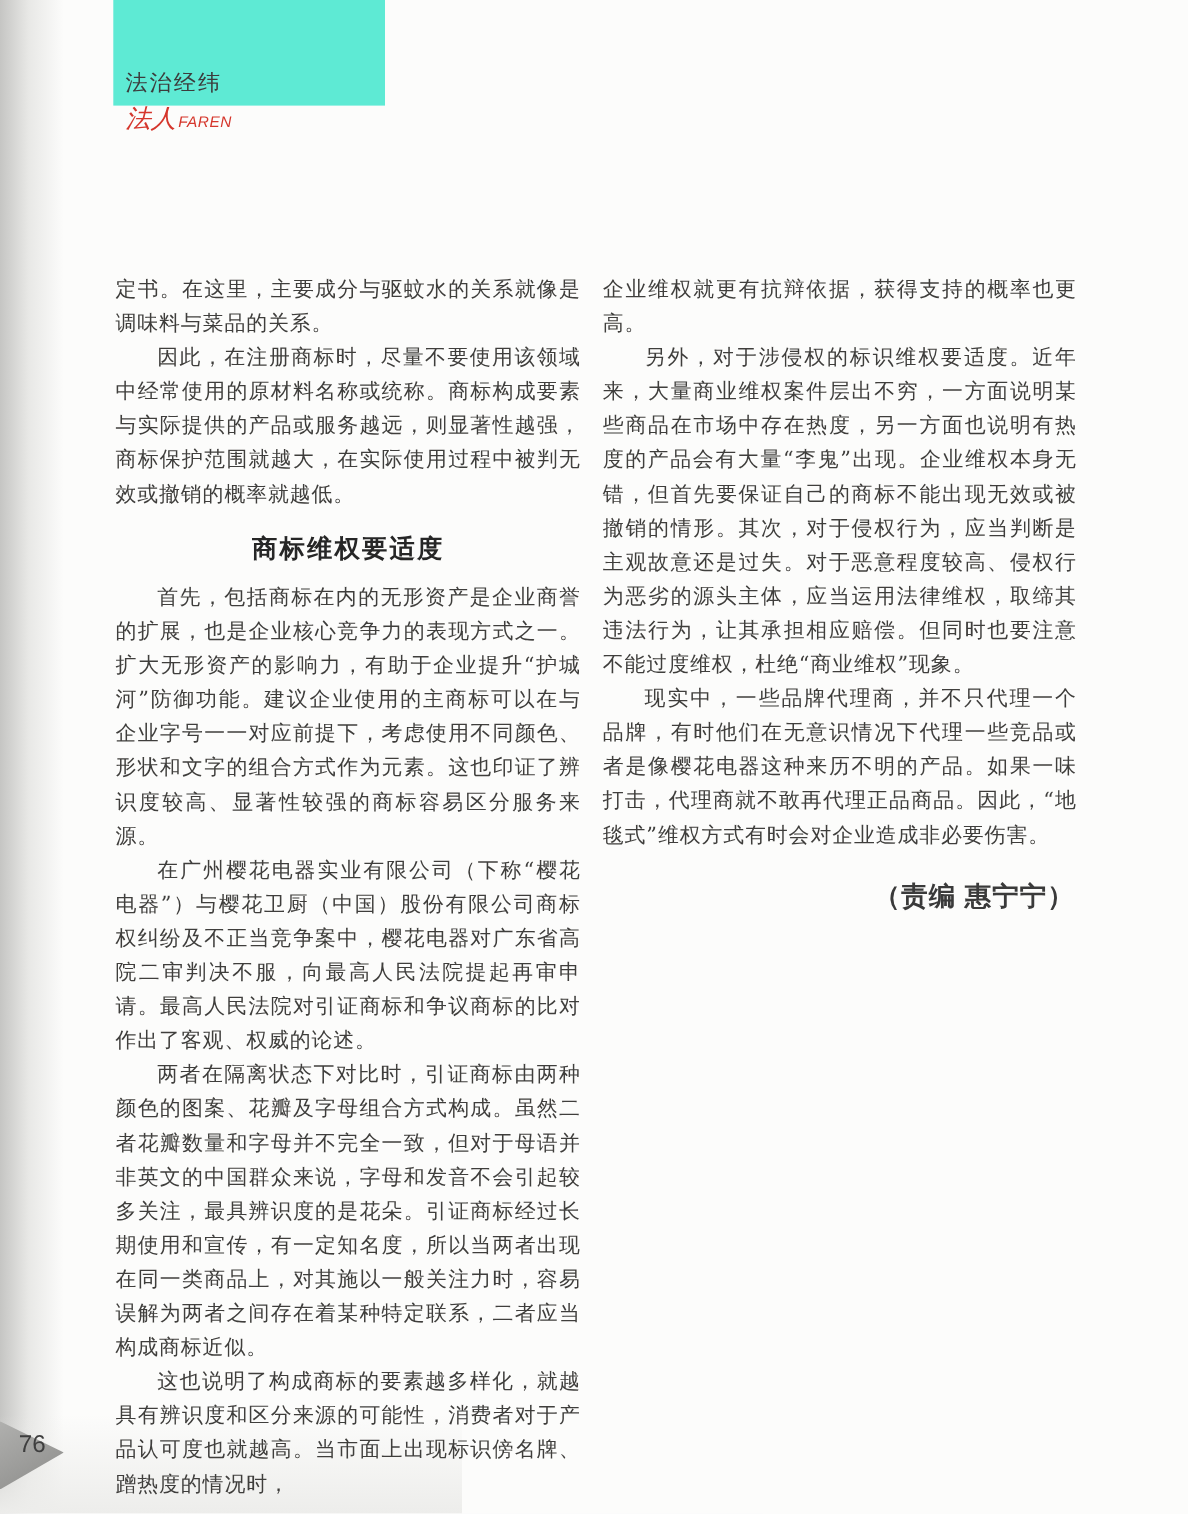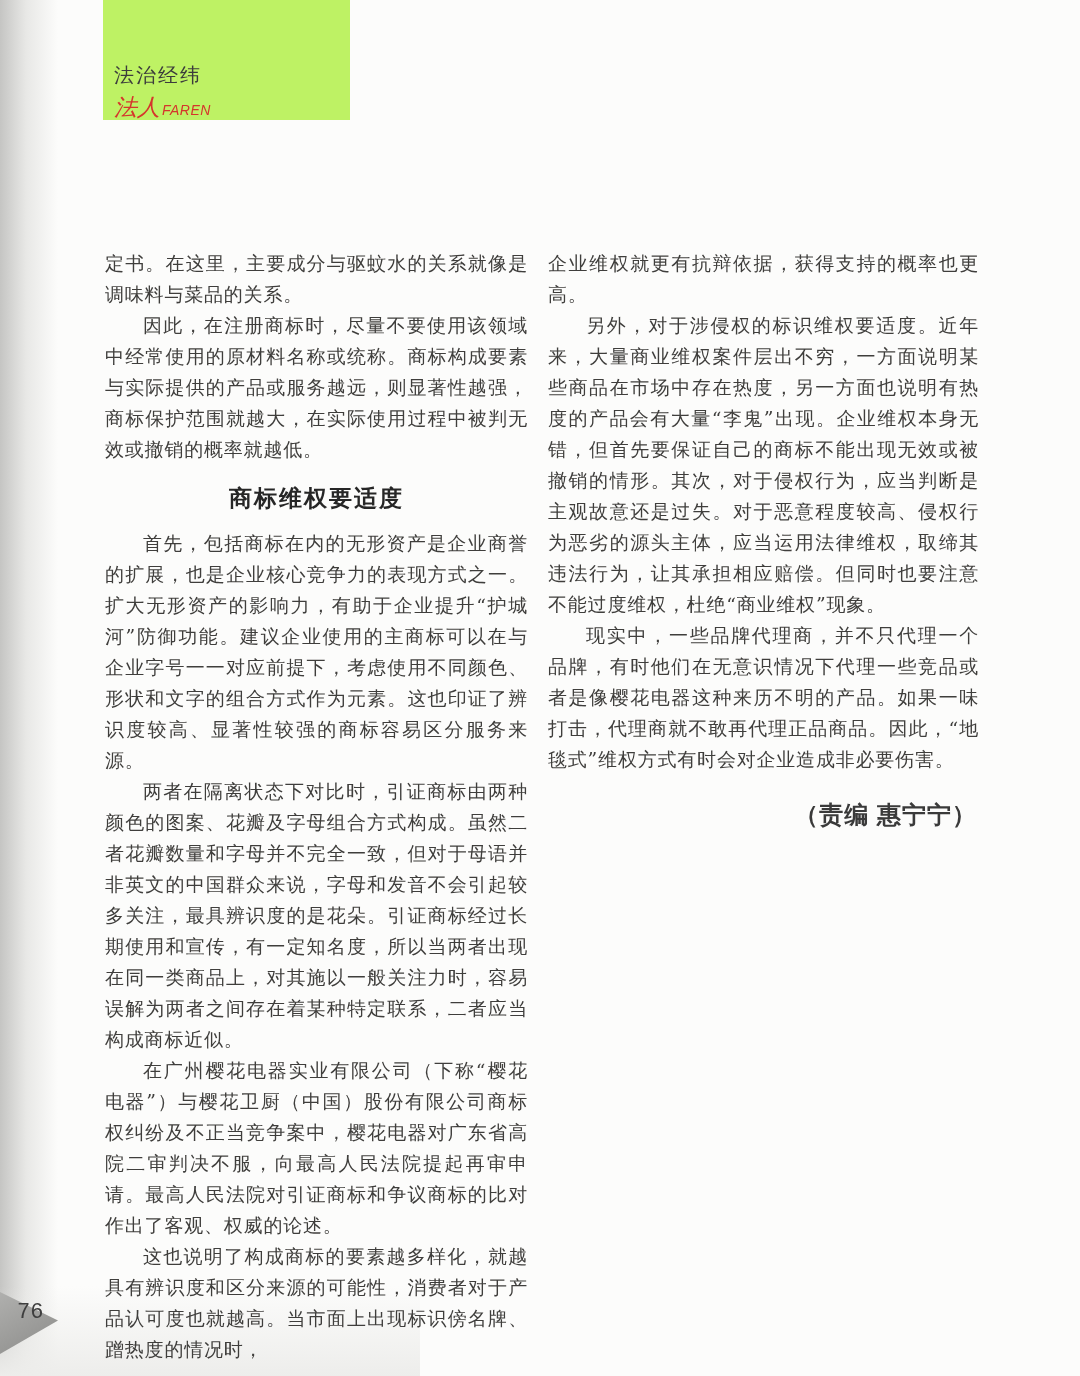--- a/index.html
+++ b/index.html
@@ -15,22 +15,22 @@
     position:absolute;left:0;top:0;width:58px;height:1376px;
     background:linear-gradient(to right,#c5c5c3 0%, #e8e8e6 45%, rgba(252,252,251,0) 100%);
     pointer-events:none;
   }
   .bottom-shade{
     position:absolute;left:0;bottom:0;width:420px;height:90px;
     background:linear-gradient(to top,#ededeb, rgba(252,252,251,0));
     pointer-events:none;
   }
   .header-box{
-    position:absolute;left:103px;top:0;width:247px;height:120px;
-    background:#bef264;
+    position:absolute;left:103px;top:0;width:247px;height:96px;
+    background:#5eead4;
   }
   .section-label{
     position:absolute;left:11px;top:62px;
     font-family:"Liberation Sans", sans-serif;
     font-size:20px;color:#3c3c3c;letter-spacing:2px;
   }
   .logo{
     position:absolute;left:11px;top:92px;
     color:#d5362c;font-style:italic;font-weight:normal;
     font-family:"Liberation Sans", sans-serif;
@@ -77,21 +77,21 @@
     border:1px solid rgba(255,255,255,.55);
   }
   .page-arrow{
     position:absolute;left:0;top:1292px;width:58px;height:62px;
     background:linear-gradient(150deg,#b0b0ae,#8b8b89);
     clip-path:polygon(0 0, 100% 46%, 0 100%);
   }
   .page-num{
     position:absolute;left:17px;top:1300px;
     font-size:22px;color:#3e3e3e;
-    font-family:Liberation Mono, monospace;
+    font-family:Liberation Sans, sans-serif;
   }
 </style>
 </head>
 <body>
 
 <div class="page">
 
   <div class="left-shade"></div>
   <div class="bottom-shade"></div>
 
@@ -102,22 +102,22 @@
     </div>
   </div>
 
   <div class="columns">
 
     <div class="col col-left">
       <p class="para">定书。在这里，主要成分与驱蚊水的关系就像是调味料与菜品的关系。</p>
       <p class="para indent">因此，在注册商标时，尽量不要使用该领域中经常使用的原材料名称或统称。商标构成要素与实际提供的产品或服务越远，则显著性越强，商标保护范围就越大，在实际使用过程中被判无效或撤销的概率就越低。</p>
       <h2 class="heading">商标维权要适度</h2>
       <p class="para indent">首先，包括商标在内的无形资产是企业商誉的扩展，也是企业核心竞争力的表现方式之一。扩大无形资产的影响力，有助于企业提升“护城河”防御功能。建议企业使用的主商标可以在与企业字号一一对应前提下，考虑使用不同颜色、形状和文字的组合方式作为元素。这也印证了辨识度较高、显著性较强的商标容易区分服务来源。</p>
+      <p class="para indent">在广州樱花电器实业有限公司（下称“樱花电器”）与樱花卫厨（中国）股份有限公司商标权纠纷及不正当竞争案中，樱花电器对广东省高院二审判决不服，向最高人民法院提起再审申请。最高人民法院对引证商标和争议商标的比对作出了客观、权威的论述。</p>
       <p class="para indent">两者在隔离状态下对比时，引证商标由两种颜色的图案、花瓣及字母组合方式构成。虽然二者花瓣数量和字母并不完全一致，但对于母语并非英文的中国群众来说，字母和发音不会引起较多关注，最具辨识度的是花朵。引证商标经过长期使用和宣传，有一定知名度，所以当两者出现在同一类商品上，对其施以一般关注力时，容易误解为两者之间存在着某种特定联系，二者应当构成商标近似。</p>
-      <p class="para indent">在广州樱花电器实业有限公司（下称“樱花电器”）与樱花卫厨（中国）股份有限公司商标权纠纷及不正当竞争案中，樱花电器对广东省高院二审判决不服，向最高人民法院提起再审申请。最高人民法院对引证商标和争议商标的比对作出了客观、权威的论述。</p>
       <p class="para indent">这也说明了构成商标的要素越多样化，就越具有辨识度和区分来源的可能性，消费者对于产品认可度也就越高。当市面上出现标识傍名牌、蹭热度的情况时，</p>
     </div>
 
     <div class="col col-right">
       <p class="para">企业维权就更有抗辩依据，获得支持的概率也更高。</p>
       <p class="para indent">另外，对于涉侵权的标识维权要适度。近年来，大量商业维权案件层出不穷，一方面说明某些商品在市场中存在热度，另一方面也说明有热度的产品会有大量“李鬼”出现。企业维权本身无错，但首先要保证自己的商标不能出现无效或被撤销的情形。其次，对于侵权行为，应当判断是主观故意还是过失。对于恶意程度较高、侵权行为恶劣的源头主体，应当运用法律维权，取缔其违法行为，让其承担相应赔偿。但同时也要注意不能过度维权，杜绝“商业维权”现象。</p>
       <p class="para indent">现实中，一些品牌代理商，并不只代理一个品牌，有时他们在无意识情况下代理一些竞品或者是像樱花电器这种来历不明的产品。如果一味打击，代理商就不敢再代理正品商品。因此，“地毯式”维权方式有时会对企业造成非必要伤害。</p>
       <p class="editor">（责编 惠宁宁）</p>
     </div>
 

